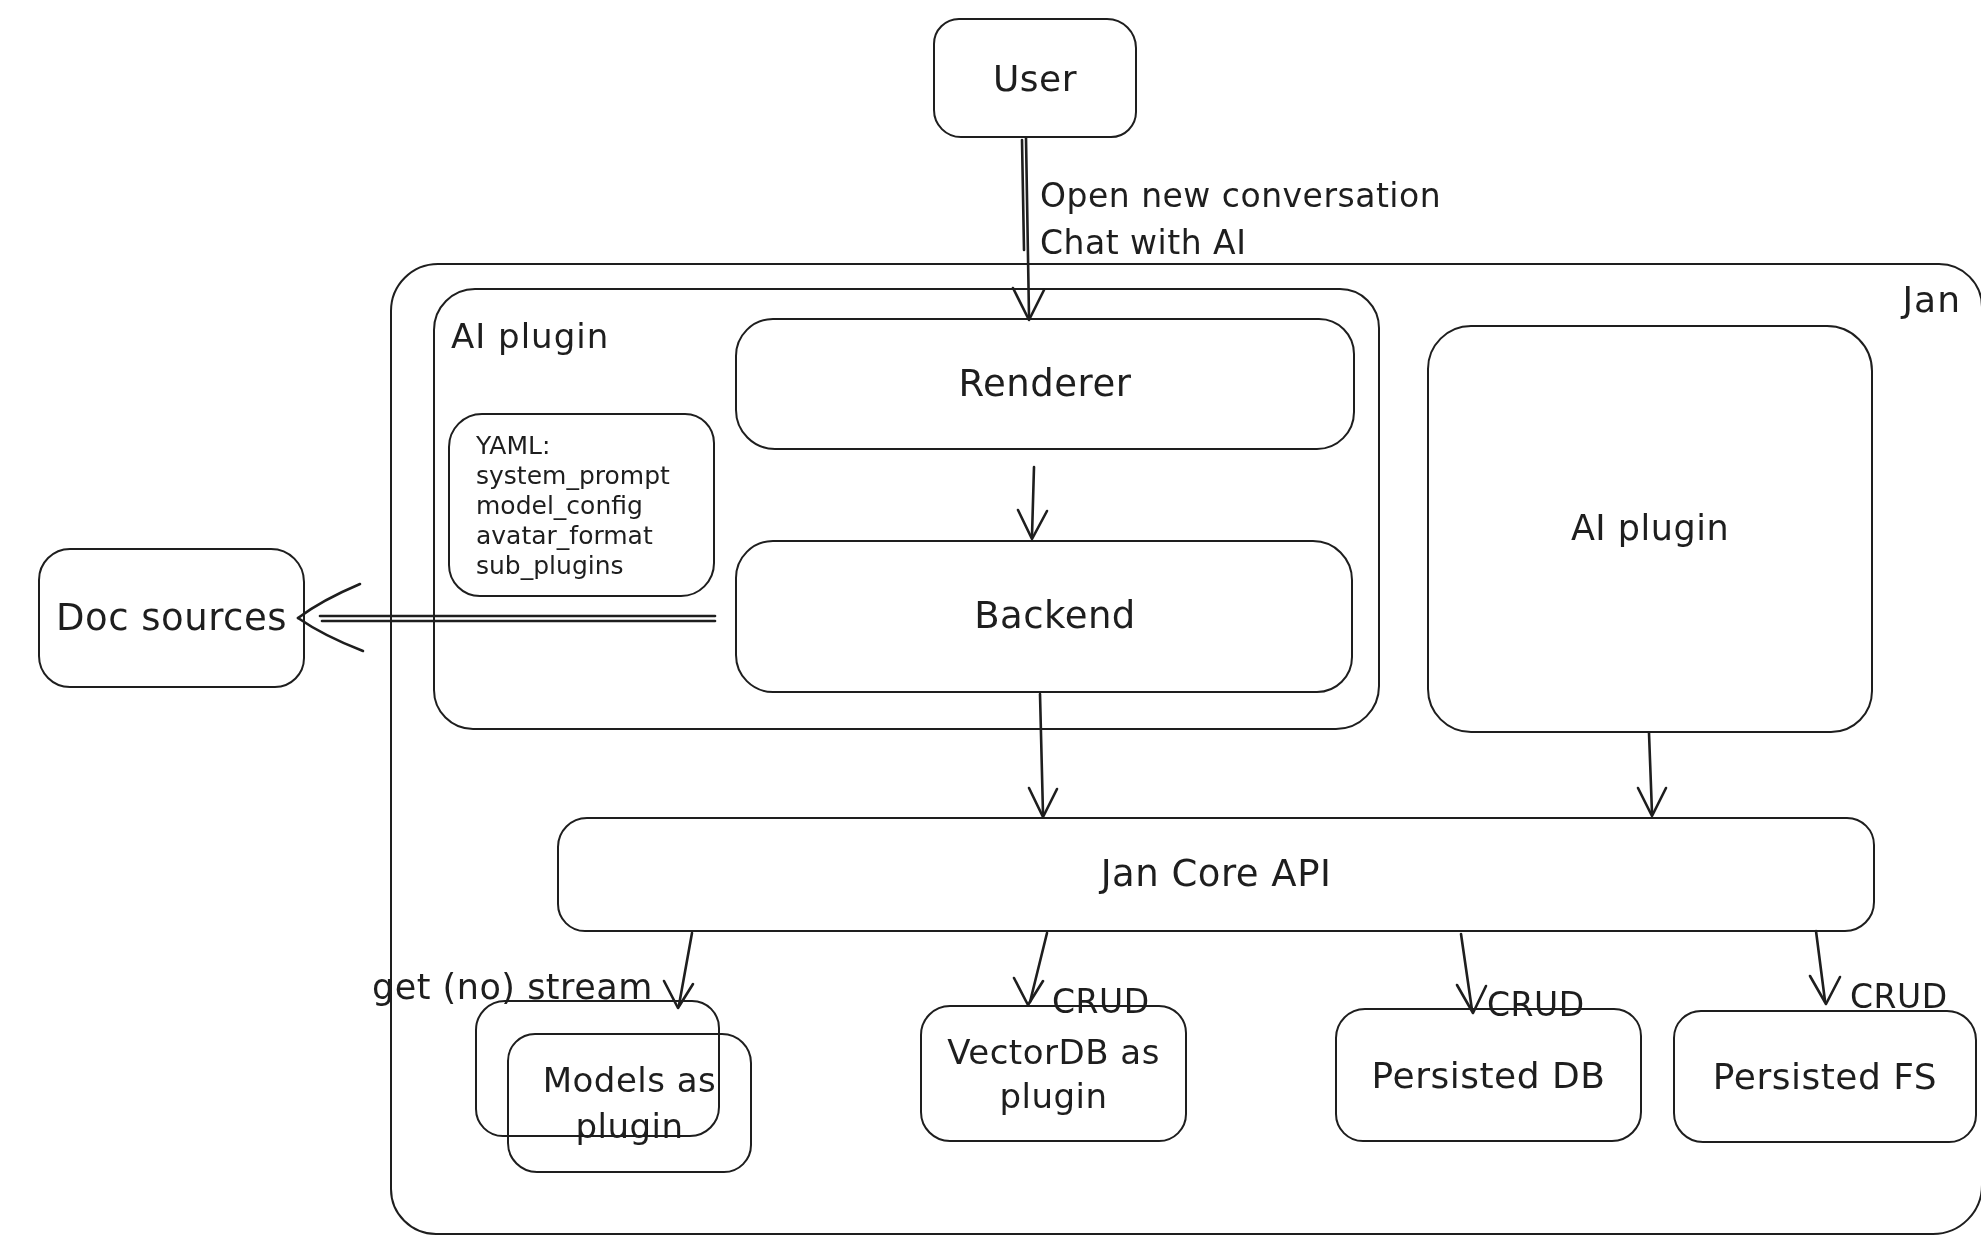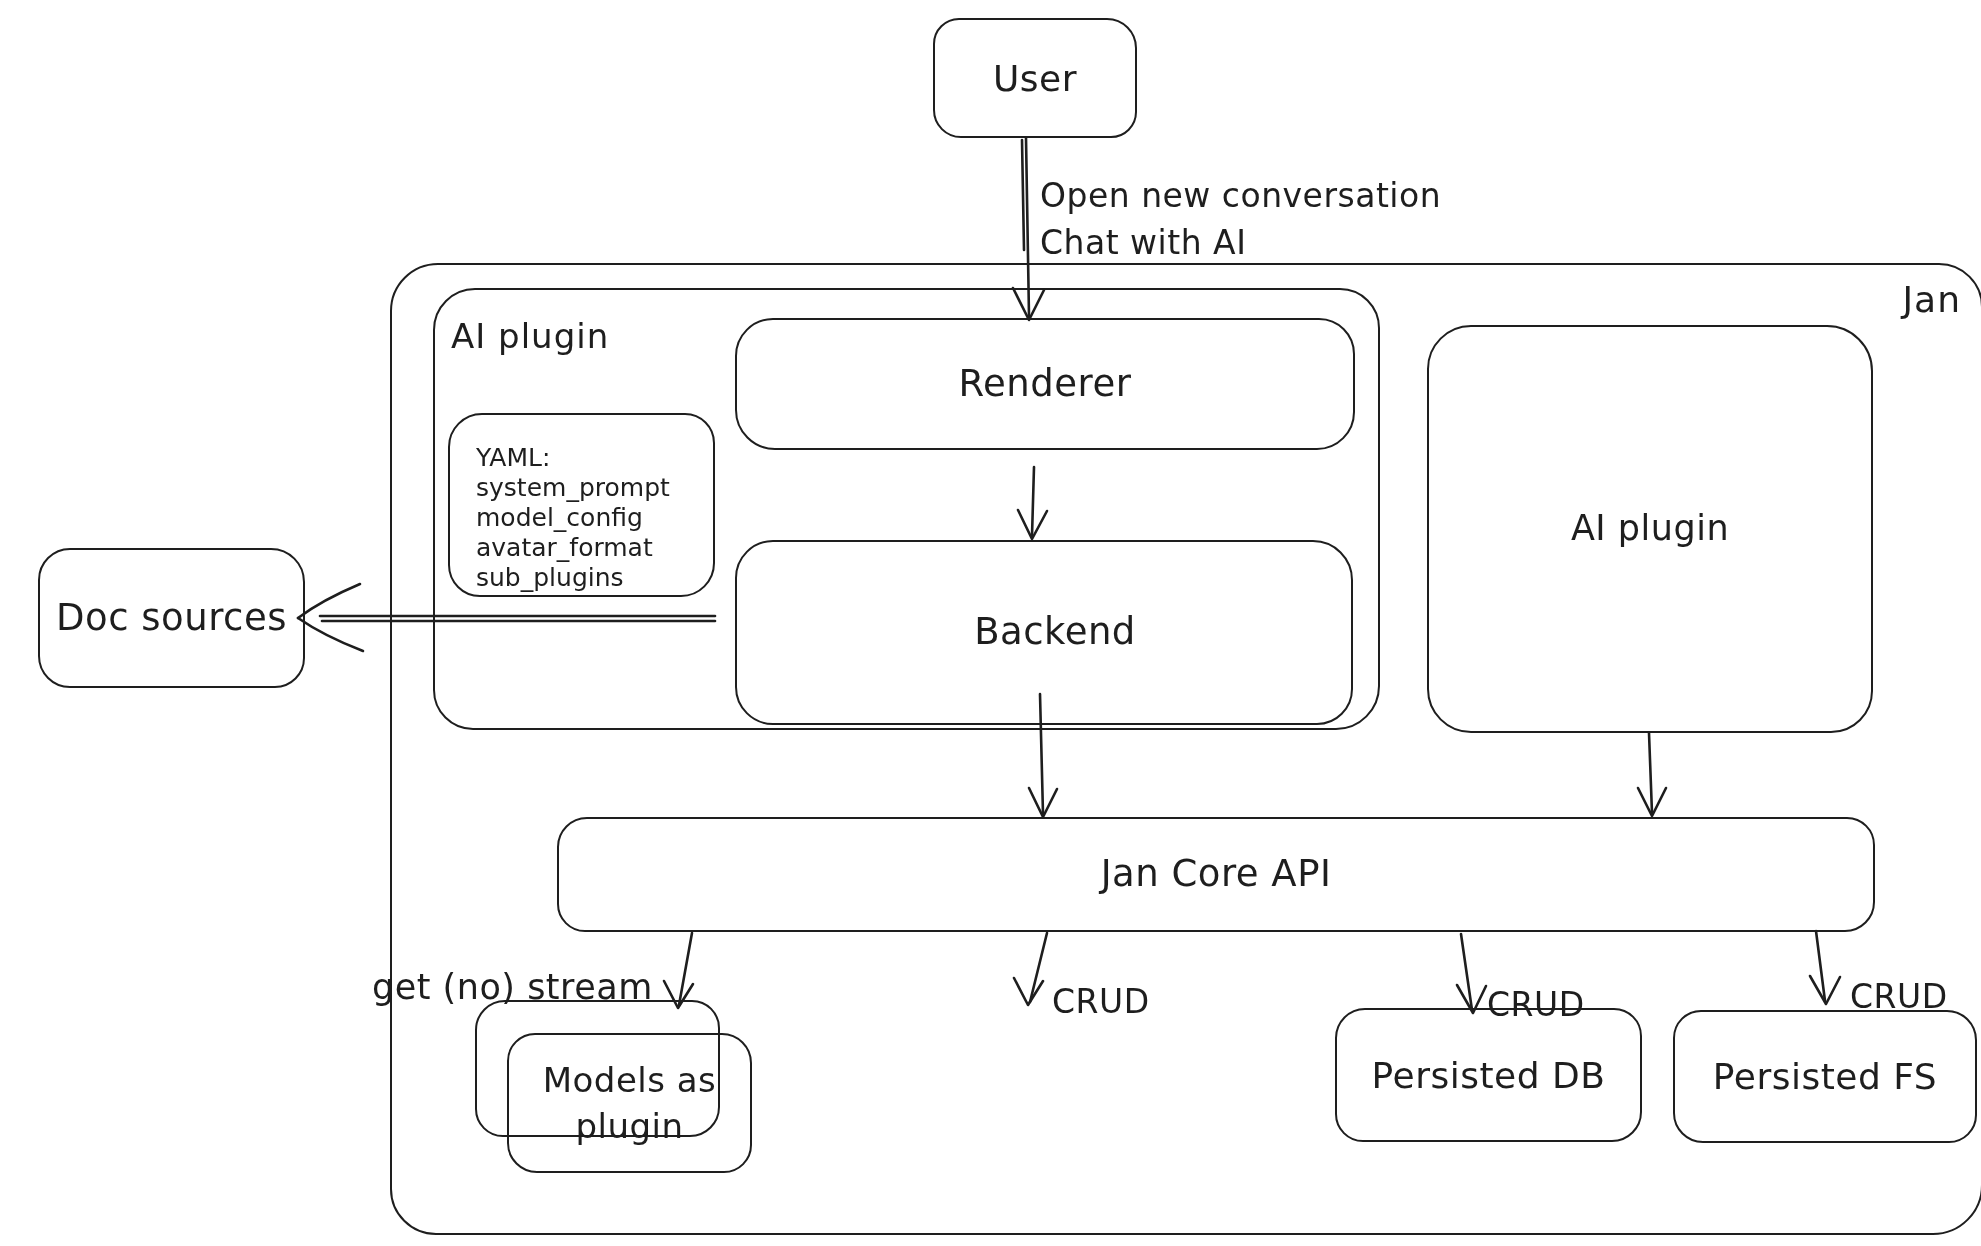--- a/index.html
+++ b/index.html
@@ -31,24 +31,24 @@
     letter-spacing: 0.5px;
     line-height: 1.25;
   }
   
   .user-box        { left: 913px;  top: 18px;   width: 204px;  height: 120px; border-radius: 26px 30px 26px 28px; font-size: 36px; }
   .jan-box         { left: 370px;  top: 263px;  width: 1593px; height: 972px; border-radius: 48px 44px 50px 46px; }
   .jan-label       { position: absolute; right: 20px; top: 14px; font-size: 36px; letter-spacing: 1px; }
   .aiplugin-left   { left: 413px;  top: 288px;  width: 947px;  height: 442px; border-radius: 42px 40px 44px 40px; }
   .aiplugin-left-label { position: absolute; left: 16px; top: 26px; font-size: 34px; letter-spacing: 1px; }
   .yaml-note       { left: 428px;  top: 413px;  width: 267px;  height: 184px; border-radius: 34px 30px 34px 32px;
-                     display: block; padding: 28px 10px 0 26px; text-align: left; font-size: 25px; }
+                     display: block; padding: 16px 10px 0 26px; text-align: left; font-size: 25px; }
   .yaml-note div   { line-height: 30px; white-space: nowrap; }
   .renderer-box    { left: 715px;  top: 318px;  width: 620px;  height: 132px; border-radius: 38px 36px 38px 40px; font-size: 37px; }
-  .backend-box     { left: 715px;  top: 540px;  width: 618px;  height: 185px; border-radius: 38px 40px 36px 38px; font-size: 37px; padding-left: 22px; }
+  .backend-box     { left: 715px;  top: 540px;  width: 618px;  height: 153px; border-radius: 38px 40px 36px 38px; font-size: 37px; padding-left: 22px; }
   .doc-sources-box { left: 18px;   top: 548px;  width: 267px;  height: 140px; border-radius: 32px 34px 30px 32px; font-size: 37px; }
   .aiplugin-right  { left: 1407px; top: 325px;  width: 446px;  height: 408px; border-radius: 44px 46px 42px 44px; font-size: 35px; }
   .jan-core-box    { left: 537px;  top: 817px;  width: 1318px; height: 115px; border-radius: 30px 28px 30px 28px; font-size: 37px; }
   .models-back     { left: 455px;  top: 1000px; width: 245px;  height: 137px; border-radius: 30px 28px 30px 28px; }
   .models-front    { left: 487px;  top: 1033px; width: 245px;  height: 140px; border-radius: 28px 30px 28px 30px; font-size: 34px; overflow: visible; }
   .models-front .label { line-height: 46px; }
   .vectordb-box    { left: 900px;  top: 1005px; width: 267px;  height: 137px; border-radius: 30px 28px 28px 30px; font-size: 34px; }
   .vectordb-box .label { line-height: 44px; }
   .persisted-db-box{ left: 1315px; top: 1008px; width: 307px;  height: 134px; border-radius: 30px 28px 30px 28px; font-size: 36px; }
   .persisted-fs-box{ left: 1653px; top: 1010px; width: 304px;  height: 133px; border-radius: 28px 30px 28px 30px; font-size: 36px; }
@@ -125,20 +125,23 @@
 
   <div class="box jan-core-box">
     <span class="label">Jan Core API</span>
   </div>
 
   <div class="box models-back"></div>
   <div class="box models-front">
     <span class="label">Models as plugin</span>
   </div>
 
+  <div class="box vectordb-box">
+    <span class="label">VectorDB as plugin</span>
+  </div>
 
   <div class="box persisted-db-box">
     <span class="label">Persisted DB</span>
   </div>
 
   <div class="box persisted-fs-box">
     <span class="label">Persisted FS</span>
   </div>
 
   <div class="edge-label lbl-open-line1">Open new conversation</div>

